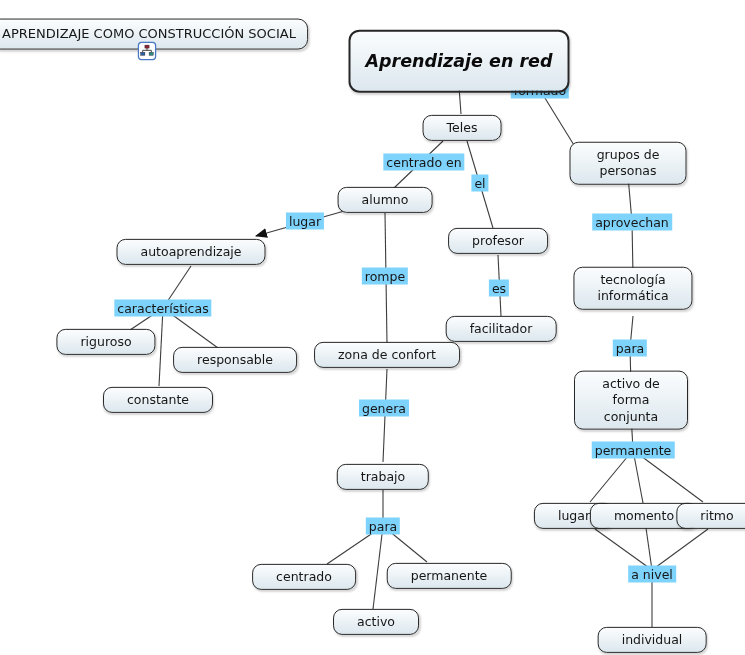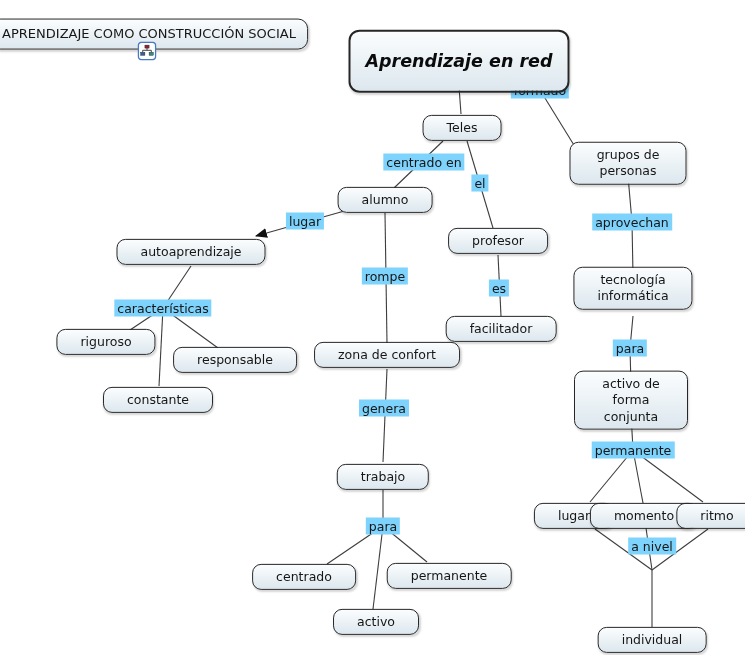--- a/index.html
+++ b/index.html
@@ -84,21 +84,21 @@
   <span class="link-label" style="left:480px;top:183px">el</span>
   <span class="link-label" style="left:305px;top:221px">lugar</span>
   <span class="link-label" style="left:385px;top:276px">rompe</span>
   <span class="link-label" style="left:499px;top:288px">es</span>
   <span class="link-label" style="left:163px;top:308px">características</span>
   <span class="link-label" style="left:384px;top:408px">genera</span>
   <span class="link-label" style="left:383px;top:526px">para</span>
   <span class="link-label" style="left:632px;top:222px">aprovechan</span>
   <span class="link-label" style="left:630px;top:348px">para</span>
   <span class="link-label" style="left:633px;top:450px">permanente</span>
-  <span class="link-label" style="left:652px;top:546px">a nivel</span>
+  <span class="link-label" style="left:652px;top:574px">a nivel</span>
 
   <div class="concept header" style="left:149px;top:34px">APRENDIZAJE COMO CONSTRUCCIÓN SOCIAL</div>
   <span class="map-icon" style="left:147px;top:51px">
     <svg width="19" height="19" viewBox="0 0 19 19">
       <rect x="0.8" y="0.8" width="17.4" height="17.4" rx="3.4" fill="#ffffff" stroke="#4a79c4" stroke-width="1.5"></rect>
       <path d="M9.5 6.5 v2.3 M5.2 8.8 h8.6 M5.2 8.8 v2 M13.8 8.8 v2" stroke="#333333" stroke-width="0.9" fill="none"></path>
       <rect x="7.4" y="3.6" width="4.2" height="3" fill="#8f2433" stroke="#222222" stroke-width="0.4"></rect>
       <rect x="3.2" y="10.8" width="4.2" height="3" fill="#2c5fa6" stroke="#222222" stroke-width="0.4"></rect>
       <rect x="11.6" y="10.8" width="4.2" height="3" fill="#2f8b86" stroke="#222222" stroke-width="0.4"></rect>
     </svg>

